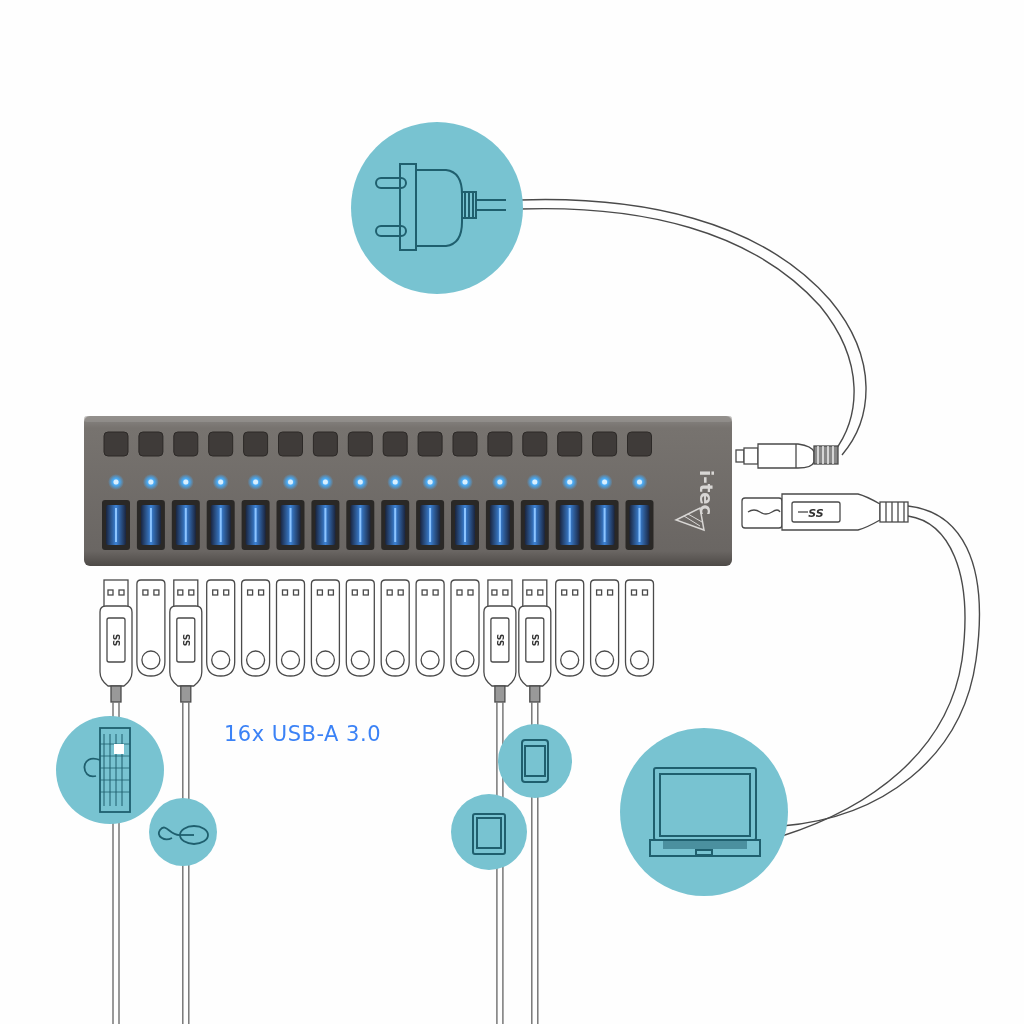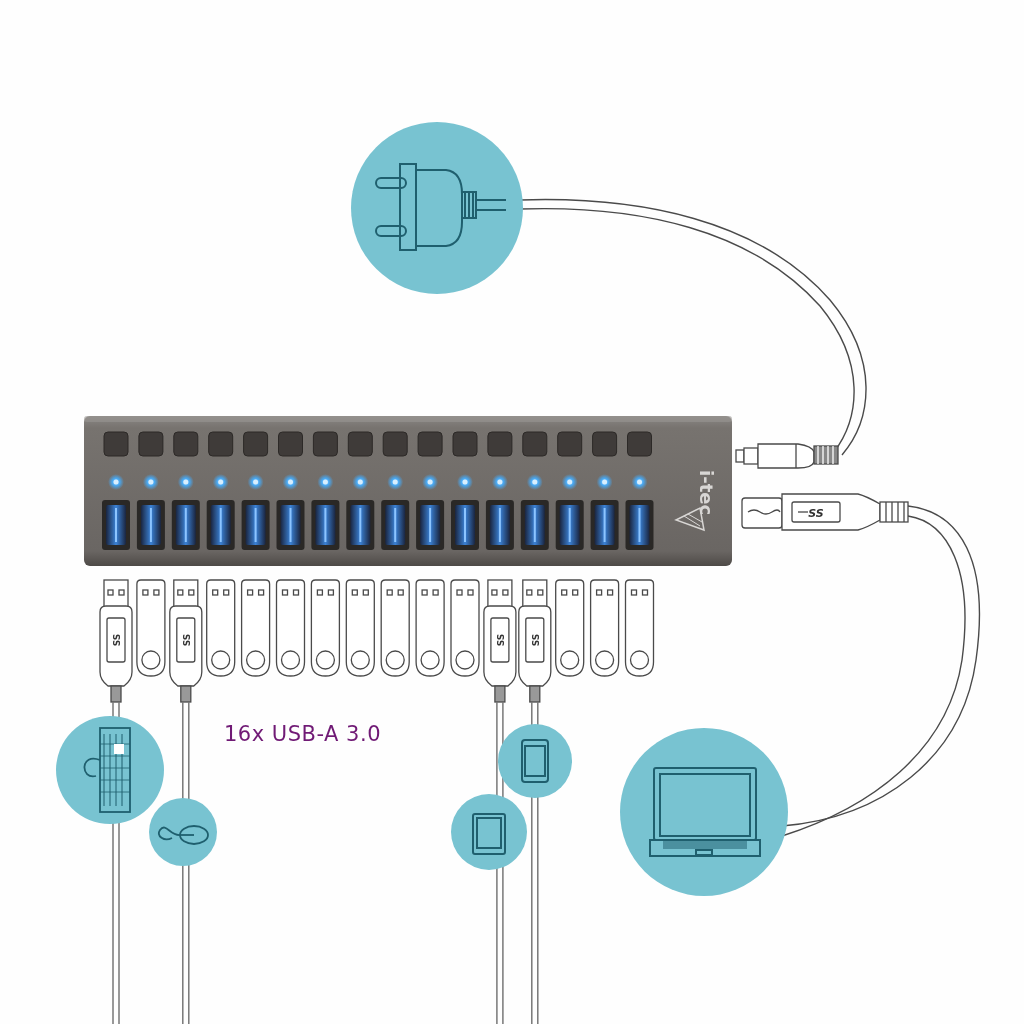--- a/index.html
+++ b/index.html
@@ -1,18 +1,18 @@
 <!DOCTYPE html>
 <html><head>
 <meta charset="utf-8">
 <style>
   html,body{margin:0;padding:0;background:#fefefe;}
   #stage{position:relative;width:1024px;height:1024px;overflow:hidden;background:#fefefe;font-family:"DejaVu Sans",sans-serif;}
   svg{position:absolute;left:0;top:0;}
-  .label{position:absolute;left:224px;top:722px;font-size:21px;color:#701a75;letter-spacing:0.5px;font-family:"DejaVu Sans",sans-serif;}
+  .label{position:absolute;left:224px;top:722px;font-size:21px;color:#3b82f6;letter-spacing:0.5px;font-family:"DejaVu Sans",sans-serif;}
 </style>
 </head>
 <body>
 
 <div id="stage">
   <svg id="art" width="1024" height="1024" viewBox="0 0 1024 1024">
     <defs>
       <linearGradient id="hubGrad" x1="0" y1="0" x2="0" y2="1">
         <stop offset="0" stop-color="#8a8784"></stop>
         <stop offset="0.08" stop-color="#77736f"></stop>

